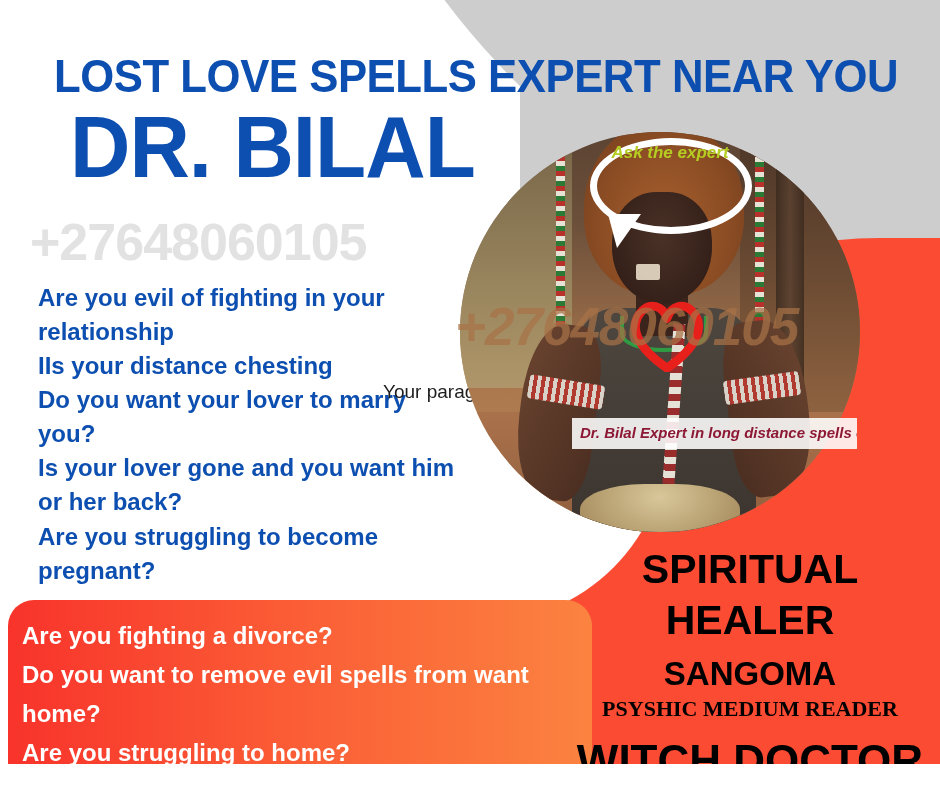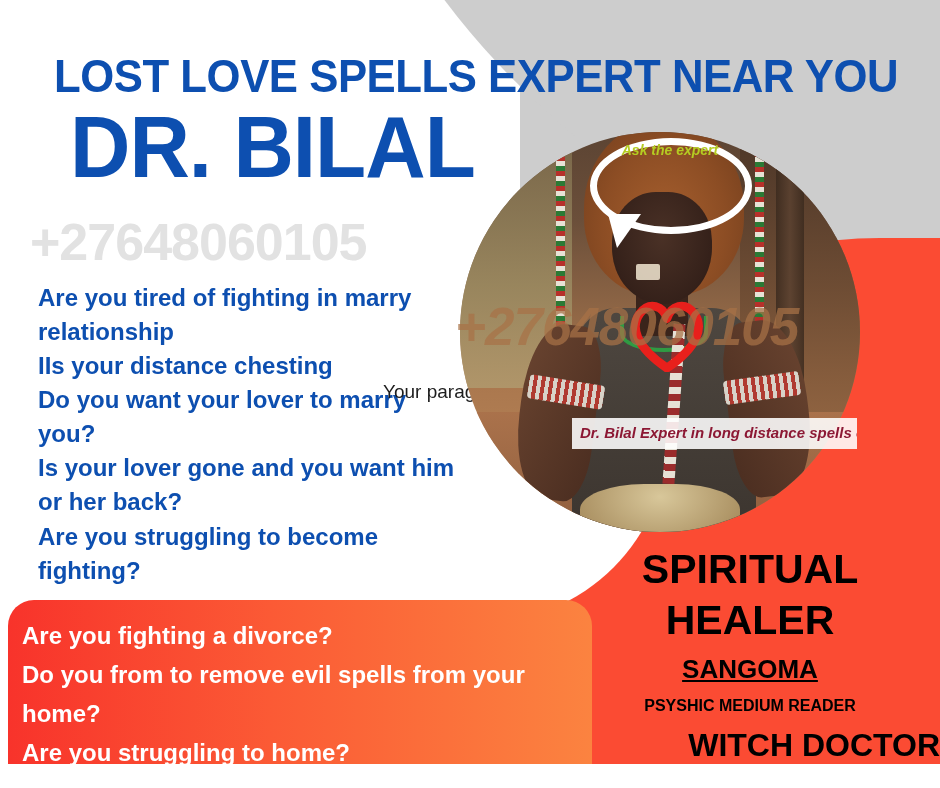--- a/index.html
+++ b/index.html
@@ -244,21 +244,21 @@
     position:absolute;left:148px;top:82px;
     width:0;height:0;
     border-left:9px solid transparent;
     border-right:24px solid transparent;
     border-top:34px solid #ffffff;
   }
   #bubble-text{
     position:absolute;left:150px;top:8px;
     width:120px;
     text-align:center;
-    font-size:14px;
+    font-size:17px;
     font-weight:700;
     font-style:italic;
     line-height:1.55;
     color:#b5cc22;
   }
   
   #heart{
     position:absolute;left:168px;top:168px;
     width:78px;height:72px;
   }
@@ -314,48 +314,48 @@
 
   
   #services{
     position:absolute;
     left:560px; top:544px;
     width:380px;
     text-align:center;
     color:#000000;
   }
   #services .s1{font-size:41px;font-weight:700;line-height:1.25;}
-  #services .s2{font-size:26px;font-weight:700;line-height:1.3;margin-top:6px;text-decoration:underline;}
-  #services .s3{font-size:16px;font-weight:700;line-height:1.3;margin-top:10px;}
-  #services .s4{font-size:32px;font-weight:700;line-height:1.3;margin-top:8px;text-align:right;}
+  #services .s2{font-size:33px;font-weight:700;line-height:1.3;margin-top:6px;}
+  #services .s3{font-size:22px;font-weight:700;line-height:1.3;margin-top:0;font-family:Liberation Serif, serif;}
+  #services .s4{font-size:44px;font-weight:700;line-height:1.3;margin-top:8px;}
 </style>
 </head>
 <body>
 
 <div id="poster">
 
   <div class="shape" id="grey-blob-2"></div>
   <div class="shape" id="grey-blob"></div>
   <div class="shape" id="grey-notch"></div>
 
   <div class="shape" id="orange-blob-fill"></div>
   <div class="shape" id="orange-blob"></div>
   <div class="shape" id="white-cut-2"></div>
   <div class="shape" id="white-cut"></div>
 
   <div id="headline">LOST LOVE SPELLS EXPERT NEAR YOU</div>
   <div id="brandname">DR. BILAL</div>
   <div id="ghost-phone">+27648060105</div>
 
   <div id="blue-copy">
-    <p>Are you tired of fighting in marry relationship</p>
+    <p>Are you evil of fighting in your relationship</p>
     <p>IIs your distance chesting</p>
     <p>Do you want your lover to marry you?</p>
     <p>Is your lover gone and you want him or her back?</p>
-    <p>Are you struggling to become fighting?</p>
+    <p>Are you struggling to become pregnant?</p>
   </div>
 
   <div id="placeholder-text">Your paragraph text</div>
 
   <div id="photo">
     <div class="sky"></div>
     <div class="wall-left"></div>
     <div class="wall-right"></div>
     <div class="post"></div>
     <div class="ground"></div>
@@ -385,21 +385,21 @@
     </svg>
   </div>
 
   <div id="photo-watermark">+27648060105</div>
 
   <div id="photo-caption">Dr. Bilal Expert in long distance spells casting +27648060105 Traditional healer/ Sangoma. WhatsApp now</div>
 
   <div id="bottom-card">
     <div id="bottom-card-copy">
       <p>Are you fighting a divorce?</p>
-      <p>Do you from to remove evil spells from your home?</p>
+      <p>Do you want to remove evil spells from want home?</p>
       <p>Are you struggling to home?</p>
     </div>
   </div>
 
   <div id="services">
     <div class="s1">SPIRITUAL HEALER</div>
     <div class="s2">SANGOMA</div>
     <div class="s3">PSYSHIC MEDIUM READER</div>
     <div class="s4">WITCH DOCTOR</div>
   </div>

